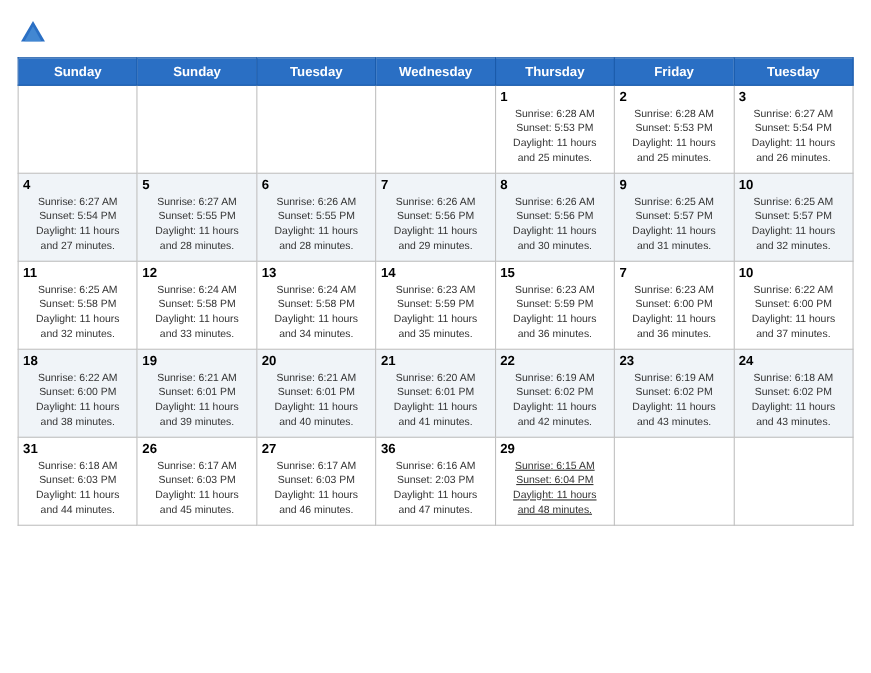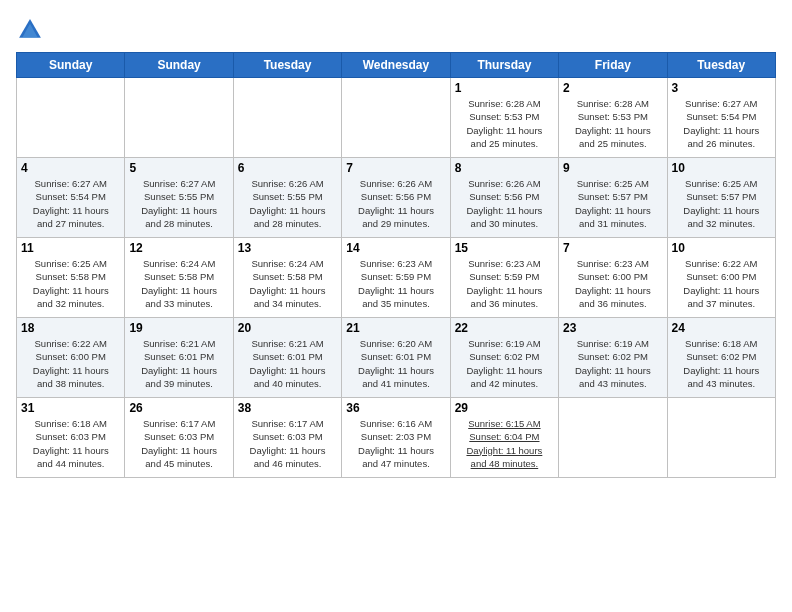--- a/index.html
+++ b/index.html
@@ -312,21 +312,21 @@
 and 44 minutes.</div>
         </td>
         <td>
           <div class="day-num">26</div>
           <div class="cell-detail" style="white-space: pre-line;">Sunrise: 6:17 AM
 Sunset: 6:03 PM
 Daylight: 11 hours
 and 45 minutes.</div>
         </td>
         <td>
-          <div class="day-num">38</div>
+          <div class="day-num">27</div>
           <div class="cell-detail" style="white-space: pre-line;">Sunrise: 6:17 AM
 Sunset: 6:03 PM
 Daylight: 11 hours
 and 46 minutes.</div>
         </td>
         <td>
           <div class="day-num">36</div>
           <div class="cell-detail" style="white-space: pre-line;">Sunrise: 6:16 AM
 Sunset: 2:03 PM
 Daylight: 11 hours

